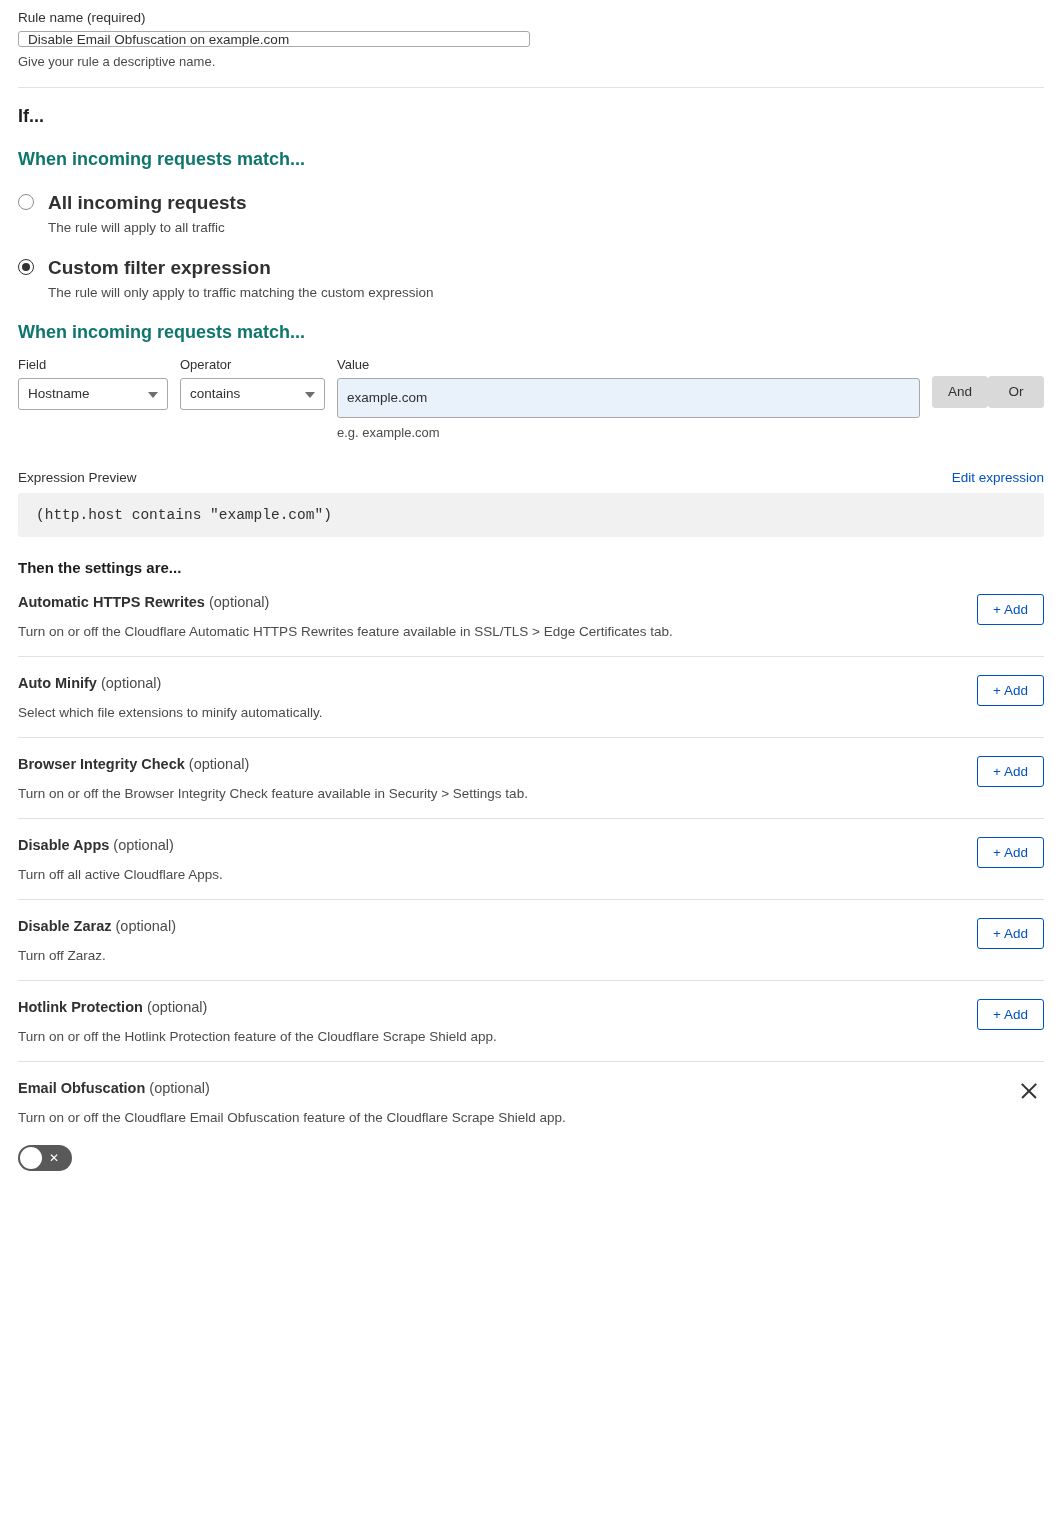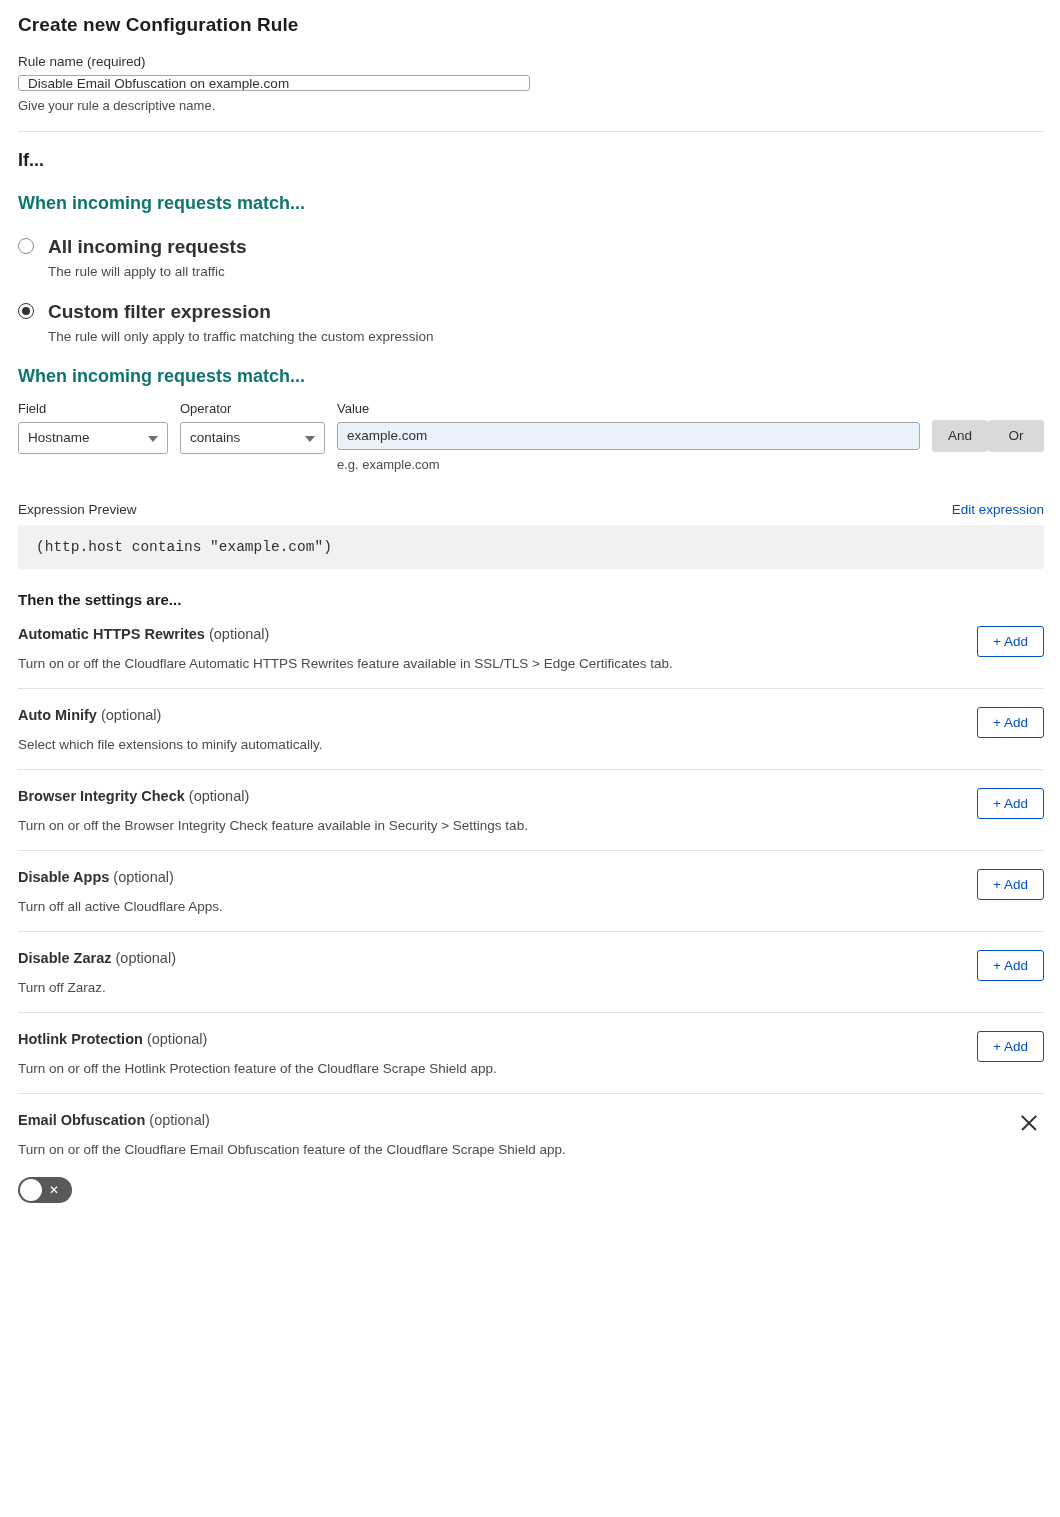--- a/index.html
+++ b/index.html
@@ -138,21 +138,21 @@
     right: 9px;
     top: 13px;
     width: 0;
     height: 0;
     border-left: 5px solid transparent;
     border-right: 5px solid transparent;
     border-top: 6px solid #6e6e6e;
   }
   .value-input {
     width: 100%;
-    height: 28px;
+    height: 40px;
     border: 1px solid #a8a8a8;
     border-radius: 3px;
     background: #e9f1fb;
     padding: 4px 9px;
     font-size: 13.5px;
     font-family: "Liberation Sans", sans-serif;
     color: #313131;
     outline: none;
   }
   .value-hint {
@@ -292,21 +292,20 @@
     margin-left: 7px;
     line-height: 1;
   }
   .no-border { border-bottom: none; }
 </style>
 </head>
 <body>
 
 <div class="page">
 
-  <div class="page-title">Create new Configuration Rule</div>
 
   <div>
     <div class="field-label">Rule name (required)</div>
     <input class="text-input" type="text" value="Disable Email Obfuscation on example.com" style="">
     <div class="help-text">Give your rule a descriptive name.</div>
   </div>
 
   <hr class="divider">
 
   <div class="section-title">If...</div>

